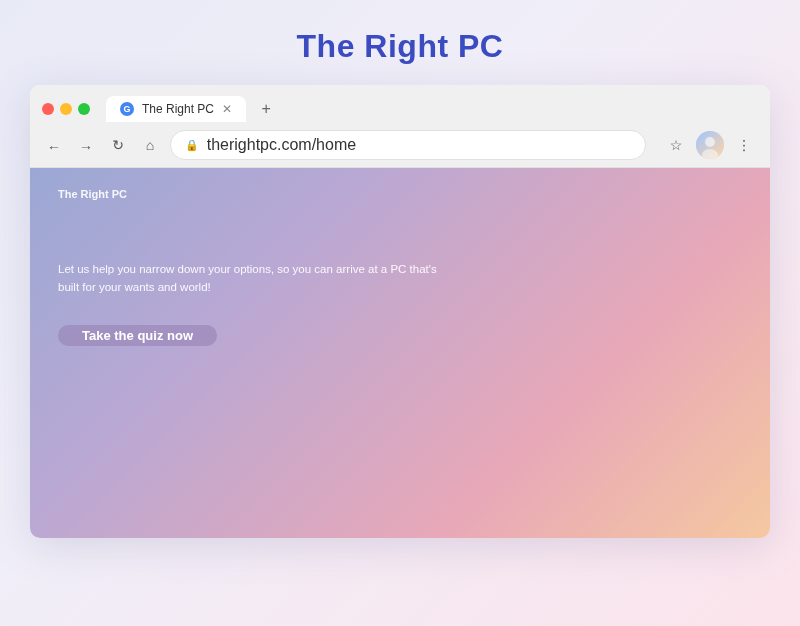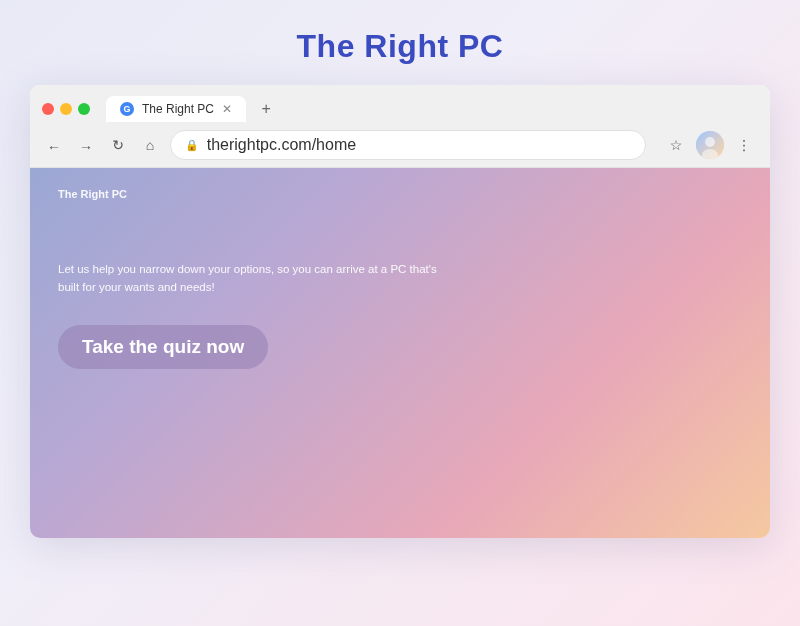--- a/index.html
+++ b/index.html
@@ -228,22 +228,22 @@
       max-width: 390px;
       margin-bottom: 28px;
     }
 
     .cta-button {
       display: inline-block;
       background: rgba(150, 130, 180, 0.6);
       color: #ffffff;
       border: none;
       border-radius: 25px;
-      padding: 11px 24px;
-      font-size: 19px;
+      padding: 3px 24px;
+      font-size: 13px;
       font-weight: 600;
       cursor: pointer;
       backdrop-filter: blur(4px);
     }
   </style>
 </head>
 <body>
 
 <div class="page-header">
   <div class="page-title">The Right PC</div>
@@ -299,18 +299,18 @@
         </div>
         <div class="menu-icon">⋮</div>
       </div>
     </div>
   </div>
 
   <div class="website-content">
     <div class="site-logo">The Right PC</div>
 
 
-    <p class="hero-desc-2">Let us help you narrow down your options, so you can arrive at a PC that's built for your wants and needs!</p>
+    <p class="hero-desc-2">Let us help you narrow down your options, so you can arrive at a PC that's built for your wants and world!</p>
 
     <button class="cta-button">Take the quiz now</button>
   </div>
 
 </div>
 
 </body></html>

